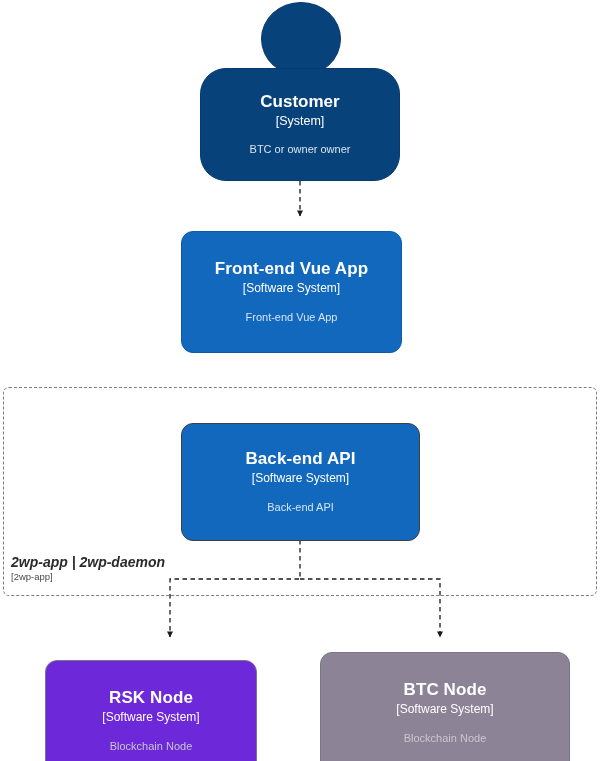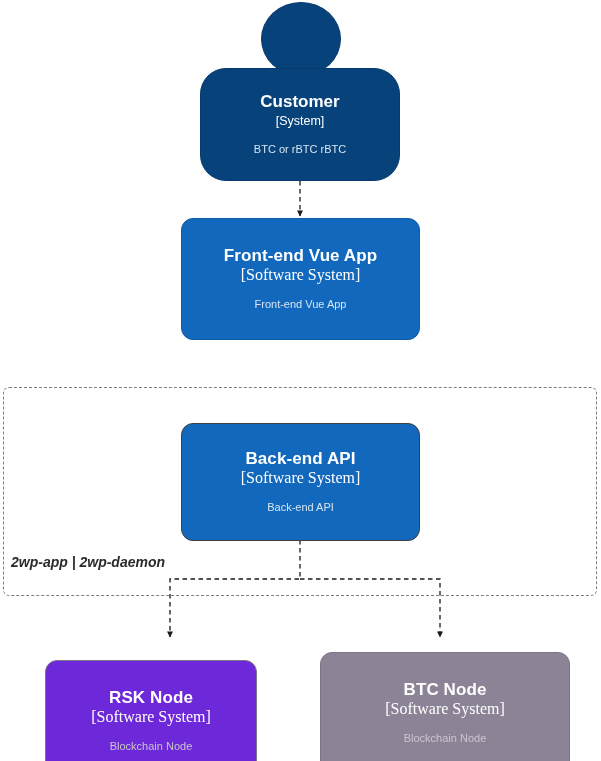--- a/index.html
+++ b/index.html
@@ -31,25 +31,24 @@
     border-radius: 12px;
   }
   .c4box .title {
     font-weight: bold;
     font-size: 17px;
     line-height: 20px;
     color: #ffffff;
     letter-spacing: 0.1px;
   }
   .c4box .type {
-    font-size: 16px;
+    font-size: 12px;
     line-height: 16px;
     color: #ffffff;
     margin-top: 1px;
-    font-family: Liberation Serif, serif;
   }
   .c4box .desc {
     font-size: 11px;
     line-height: 15px;
     margin-top: 14px;
   }
 
   
   .person-group { position: absolute; }
   .person-head {
@@ -144,34 +143,35 @@
     </g>
   </svg>
 
   <div class="person-group" style="left:0; top:0; width:512px; height:185px;">
     <div class="person-head" style="left:261px; top:2px; width:78px; height:72px;
                 background:#08427B; border:1px solid #073B6F;"></div>
     <div class="person-body" style="left:200px; top:68px; width:200px; height:113px;
                 background:#08427B; border:1px solid #073B6F;">
       <div class="title">Customer</div>
       <div class="type">[System]</div>
-      <div class="desc" style="color:#d6e4f2;">BTC or rBTC rBTC</div>
+      <div class="desc" style="color:#d6e4f2;">BTC or owner owner</div>
     </div>
   </div>
 
-  <div class="c4box" style="left:181px; top:218px; width:239px; height:122px;
+  <div class="c4box" style="left:181px; top:231px; width:221px; height:122px;
               background:#1168BD; border:1px solid #0F5BA7;">
     <div class="title">Front-end Vue App</div>
     <div class="type">[Software System]</div>
     <div class="desc" style="color:#d6e4f2;">Front-end Vue App</div>
   </div>
 
   <div class="boundary" style="left:3px; top:387px; width:594px; height:209px;"></div>
   <div class="boundary-label" style="left:11px; top:554px; width:300px;">
     <div class="bname">2wp-app | 2wp-daemon</div>
+    <div class="btype">[2wp-app]</div>
   </div>
 
   <div class="c4box" style="left:181px; top:423px; width:239px; height:118px;
               background:#1168BD; border:1px solid #404040;">
     <div class="title">Back-end API</div>
     <div class="type">[Software System]</div>
     <div class="desc" style="color:#d6e4f2;">Back-end API</div>
   </div>
 
   <div class="c4box" style="left:45px; top:640px; width:212px; height:121px;

